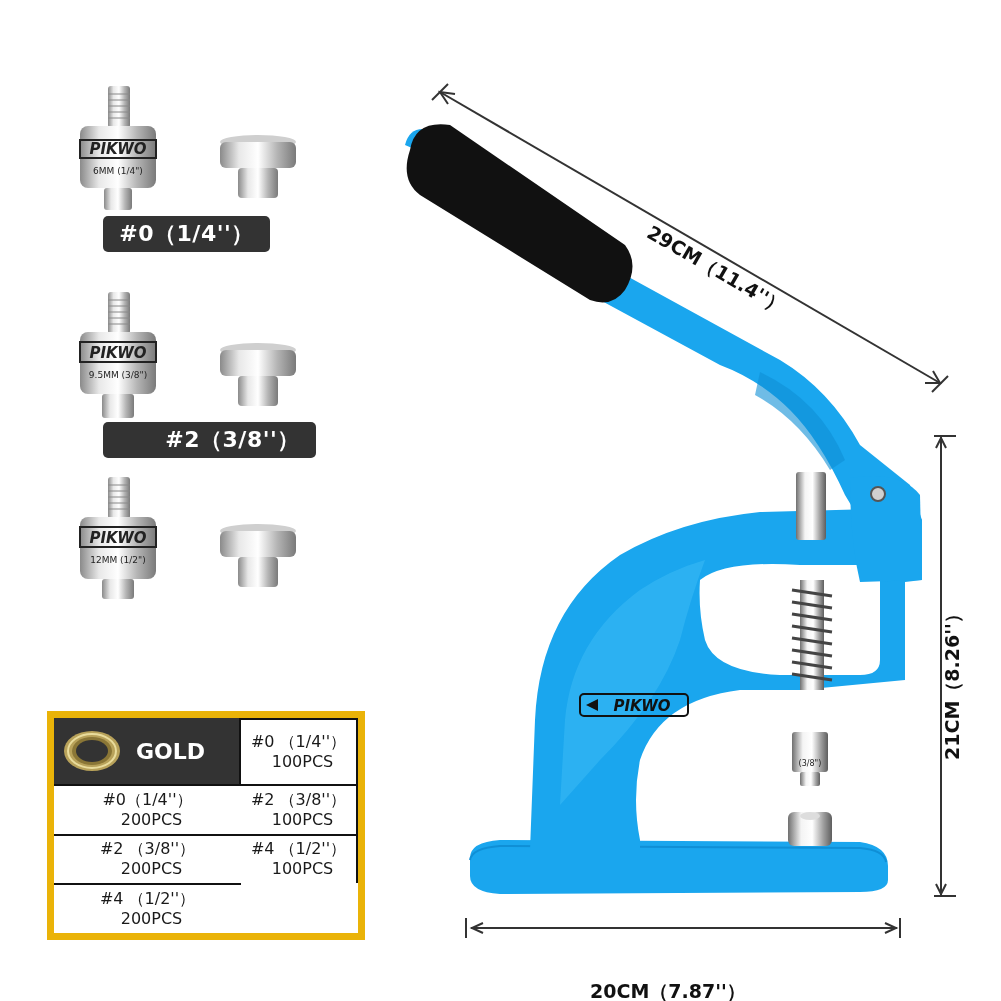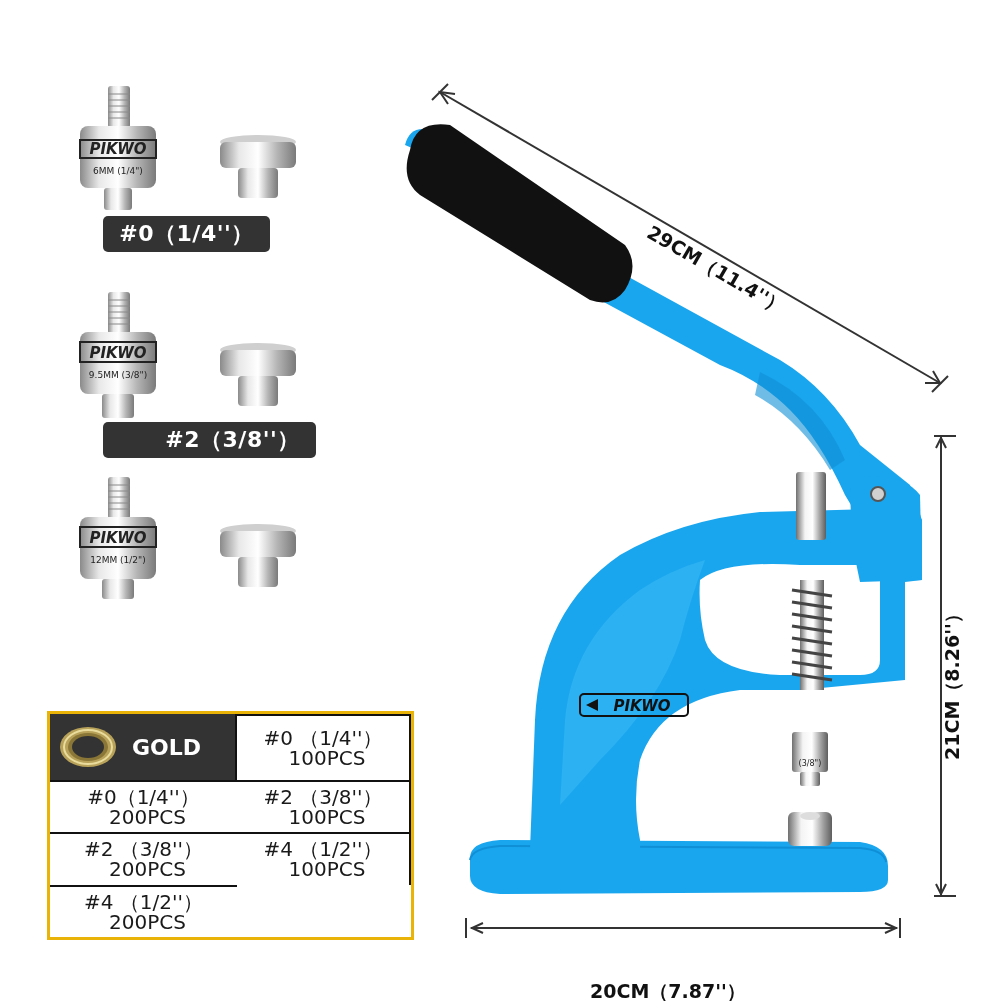--- a/index.html
+++ b/index.html
@@ -6,25 +6,25 @@
   body { width:1001px; height:1001px; position:relative; overflow:hidden; font-family:"DejaVu Sans", sans-serif; color:#1a1a1a; }
   .abs { position:absolute; }
 
   
   .die-row { position:absolute; left:70px; width:250px; height:180px; }
   .punch { position:absolute; left:8px; top:0; width:80px; height:140px; }
   .anvil { position:absolute; left:148px; width:80px; height:70px; }
   .size-badge { position:absolute; left:33px; width:167px; height:36px; background:#333333; border-radius:5px; color:#fff; font-weight:bold; font-size:22px; display:flex; align-items:center; justify-content:center; letter-spacing:0.5px; font-family:"DejaVu Sans", sans-serif; }
 
   
-  .qty-table { position:absolute; left:47px; top:711px; width:367px; height:229px; border:3px solid #eab308; box-sizing:border-box; display:grid; grid-template-columns:187px 1fr; grid-template-rows:66px 1fr 1fr 1fr; background:#fff; }
+  .qty-table { position:absolute; left:47px; top:711px; width:318px; height:229px; border:7px solid #eab308; box-sizing:border-box; display:grid; grid-template-columns:187px 1fr; grid-template-rows:66px 1fr 1fr 1fr; background:#fff; }
   .th { background:#333333; color:#fff; display:flex; align-items:center; font-weight:bold; font-size:22px; font-family:"DejaVu Sans", sans-serif; }
   .th.left { border-right:2px solid #111; }
   .th .ring { width:60px; height:44px; margin-left:8px; margin-right:14px; }
-  .td { display:flex; flex-direction:column; align-items:center; justify-content:center; font-size:20px; line-height:20px; border-top:2px solid #111; font-family:"DejaVu Sans", sans-serif; }
+  .td { display:flex; flex-direction:column; align-items:center; justify-content:center; font-size:16px; line-height:20px; border-top:2px solid #111; font-family:"DejaVu Sans", sans-serif; }
   .td.left { border-right:2px solid #111; }
   .td .l2 { padding-left:8px; }
 
   
   .dim { position:absolute; font-weight:bold; font-size:19px; color:#111; white-space:nowrap; font-family:"DejaVu Sans", sans-serif; }
 </style>
 </head>
 <body>
 
 <div class="die-row" style="top:84px;">

